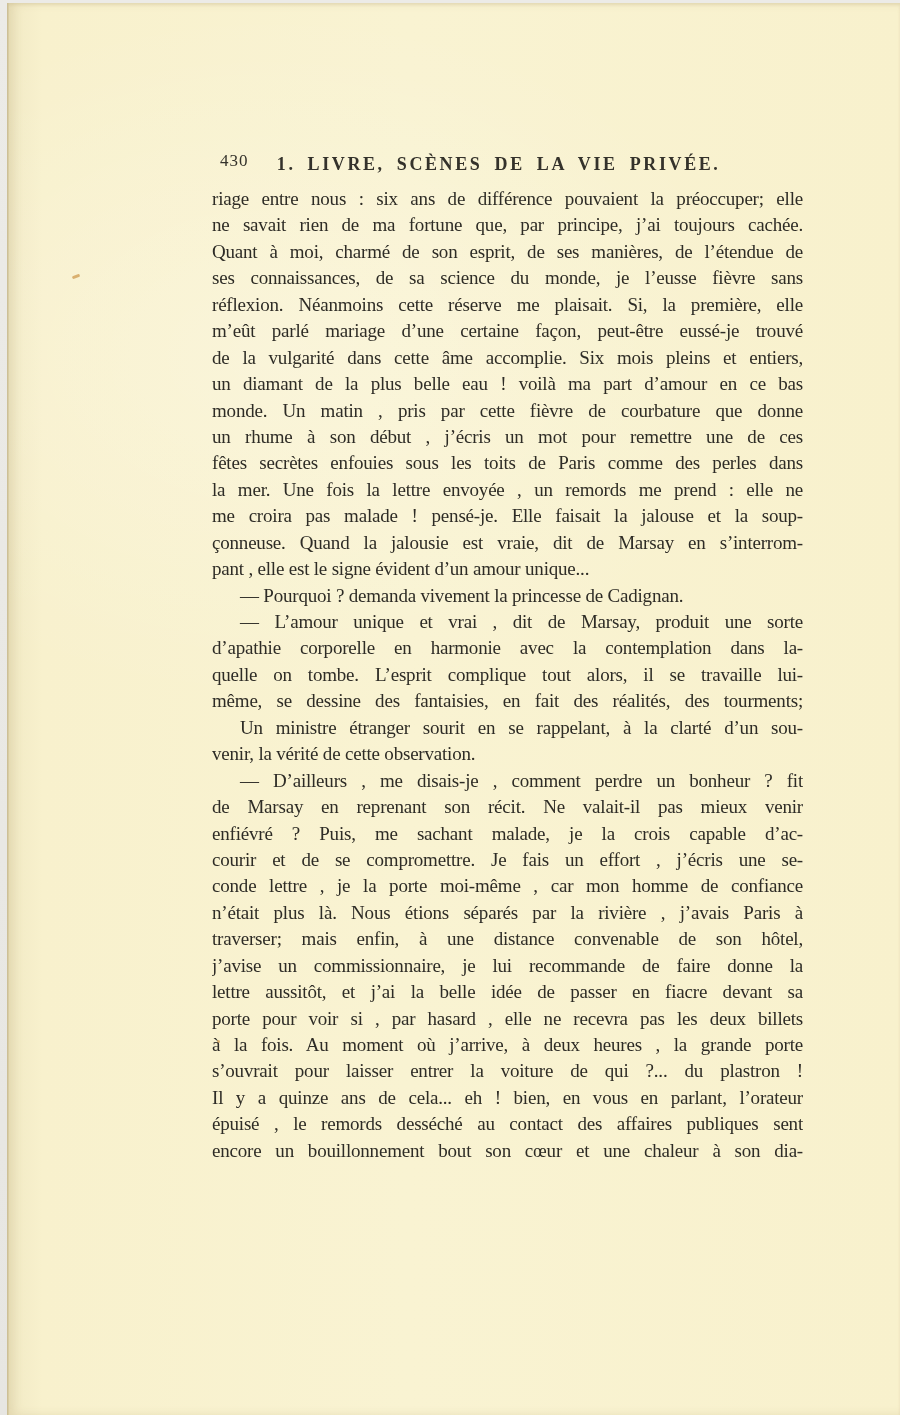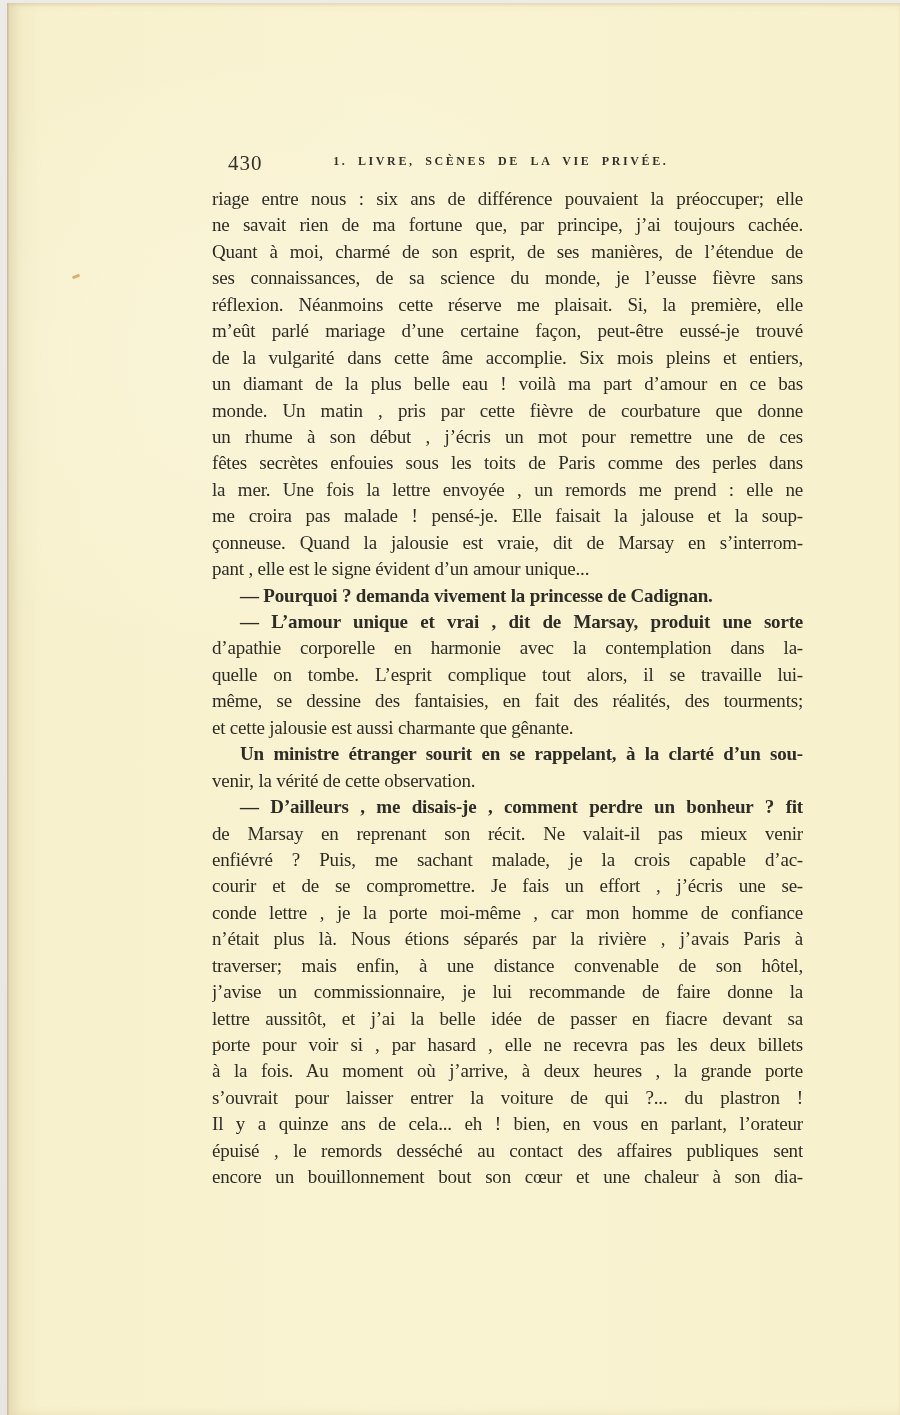--- a/index.html
+++ b/index.html
@@ -48,34 +48,34 @@
     color: #2f2d27;
   }
 
   #header-row {
     position: relative;
     height: 24px;
   }
 
   #page-number {
     position: absolute;
-    left: 16px;
+    left: 8px;
     top: 0;
-    font-size: 21px;
+    font-size: 17px;
     letter-spacing: 1px;
     color: #34322b;
   }
 
   #running-header {
     position: absolute;
     left: 50%;
     top: 3px;
     transform: translateX(-52%);
     white-space: nowrap;
-    font-size: 12px;
+    font-size: 18px;
     font-weight: bold;
     letter-spacing: 2.6px;
     word-spacing: 5px;
     color: #34322b;
   }
 
   #body-text {
     margin-top: 11px;
     font-size: 19px;
     letter-spacing: -0.2px;
@@ -90,21 +90,20 @@
     overflow: hidden;
     white-space: nowrap; 
   }
   .line { white-space: normal; }
   .line.p-end {
     text-align: center;
     text-align-last: left;
   }
   .line.indent {
     text-indent: 28px;
-    font-weight: bold;
   }
 </style>
 </head>
 <body>
 
 <div id="backdrop"></div>
 
 <div id="page">
   <span class="speck" style="left: 65px; top: 272px; width: 8px; height: 3px; border-radius: 2px; transform: rotate(-20deg);"></span>
   <span class="speck" style="left: 210px; top: 1037px; width: 3px; height: 3px;"></span>
@@ -129,21 +128,20 @@
         <div class="line">fêtes secrètes enfouies sous les toits de Paris comme des perles dans</div>
         <div class="line">la mer. Une fois la lettre envoyée , un remords me prend : elle ne</div>
         <div class="line">me croira pas malade ! pensé-je. Elle faisait la jalouse et la soup-</div>
         <div class="line">çonneuse. Quand la jalousie est vraie, dit de Marsay en s’interrom-</div>
         <div class="line p-end">pant , elle est le signe évident d’un amour unique...</div>
         <div class="line indent p-end">— Pourquoi ? demanda vivement la princesse de Cadignan.</div>
         <div class="line indent">— L’amour unique et vrai , dit de Marsay, produit une sorte</div>
         <div class="line">d’apathie corporelle en harmonie avec la contemplation dans la-</div>
         <div class="line">quelle on tombe. L’esprit complique tout alors, il se travaille lui-</div>
         <div class="line">même, se dessine des fantaisies, en fait des réalités, des tourments;</div>
-        <div class="line p-end">et cette jalousie est aussi charmante que gênante.</div>
         <div class="line indent">Un ministre étranger sourit en se rappelant, à la clarté d’un sou-</div>
         <div class="line p-end">venir, la vérité de cette observation.</div>
         <div class="line indent">— D’ailleurs , me disais-je ,  comment perdre un bonheur ? fit</div>
         <div class="line">de Marsay en reprenant son récit. Ne valait-il pas mieux venir</div>
         <div class="line">enfiévré ? Puis, me sachant malade, je la crois capable d’ac-</div>
         <div class="line">courir et de se compromettre. Je fais un effort , j’écris une se-</div>
         <div class="line">conde lettre , je la porte moi-même , car mon homme de confiance</div>
         <div class="line">n’était plus là. Nous étions séparés par la rivière , j’avais Paris à</div>
         <div class="line">traverser; mais enfin, à une distance convenable de son hôtel,</div>
         <div class="line">j’avise un commissionnaire, je lui recommande de faire donne la</div>

